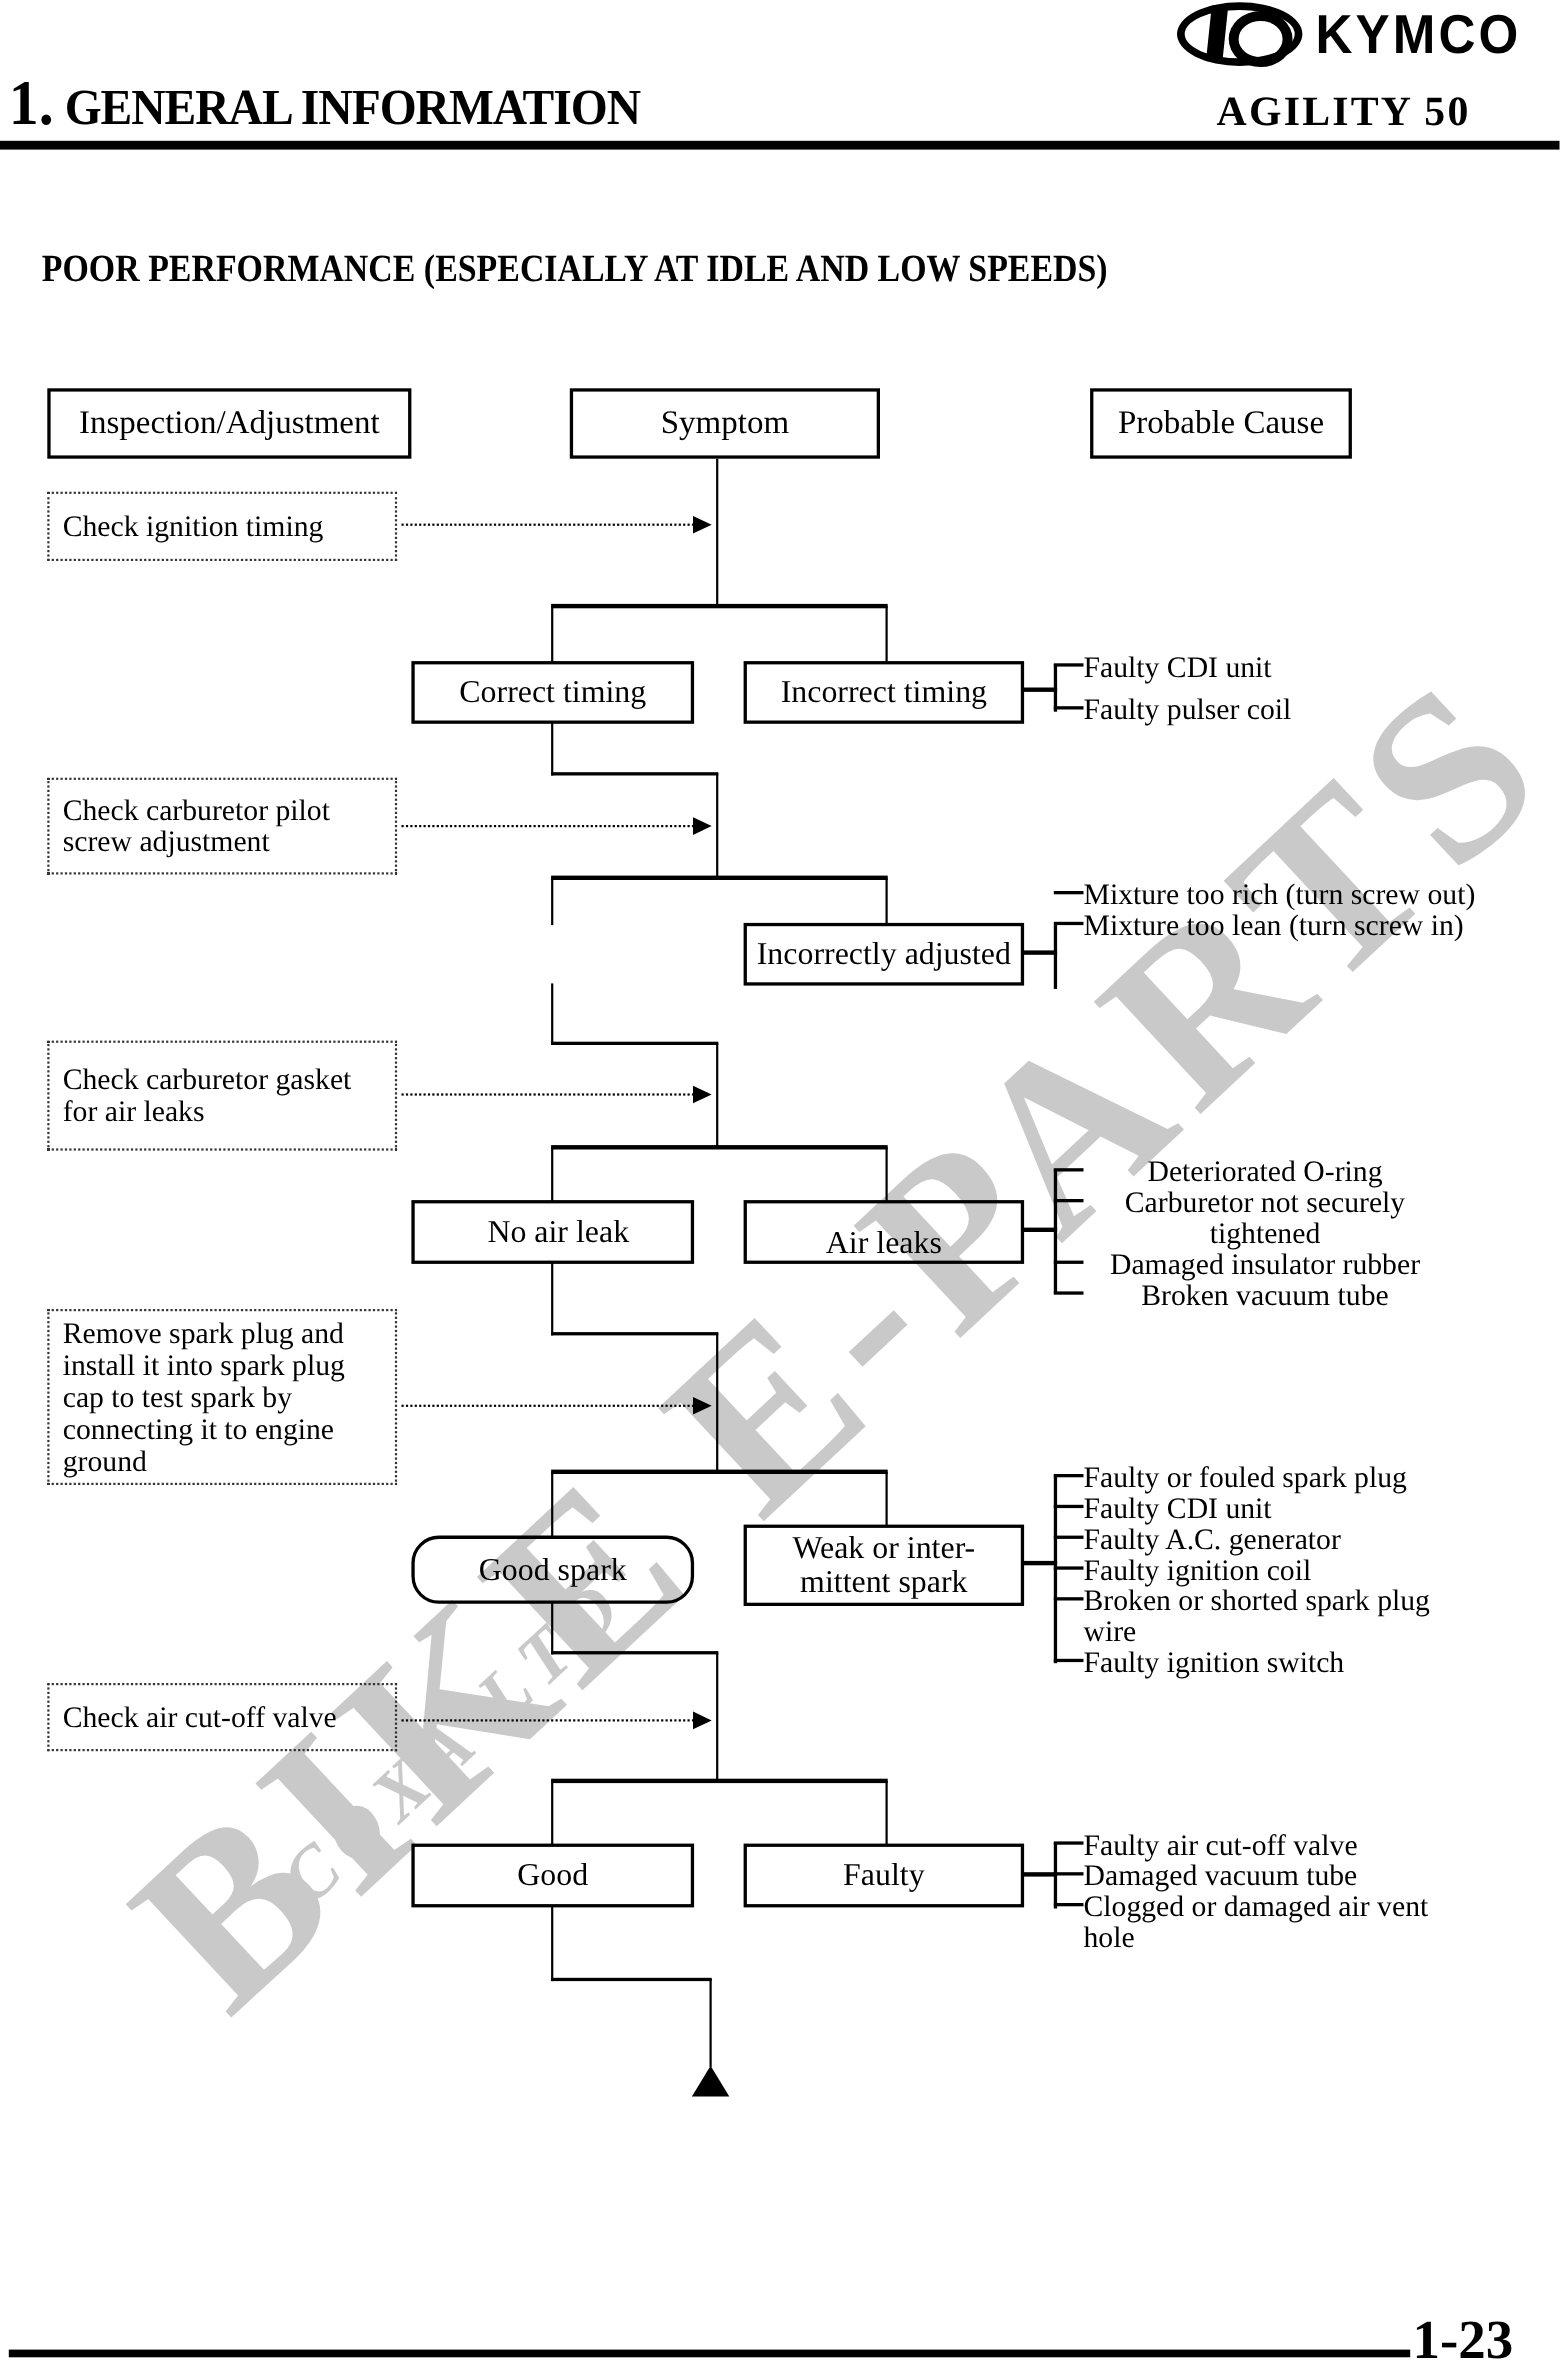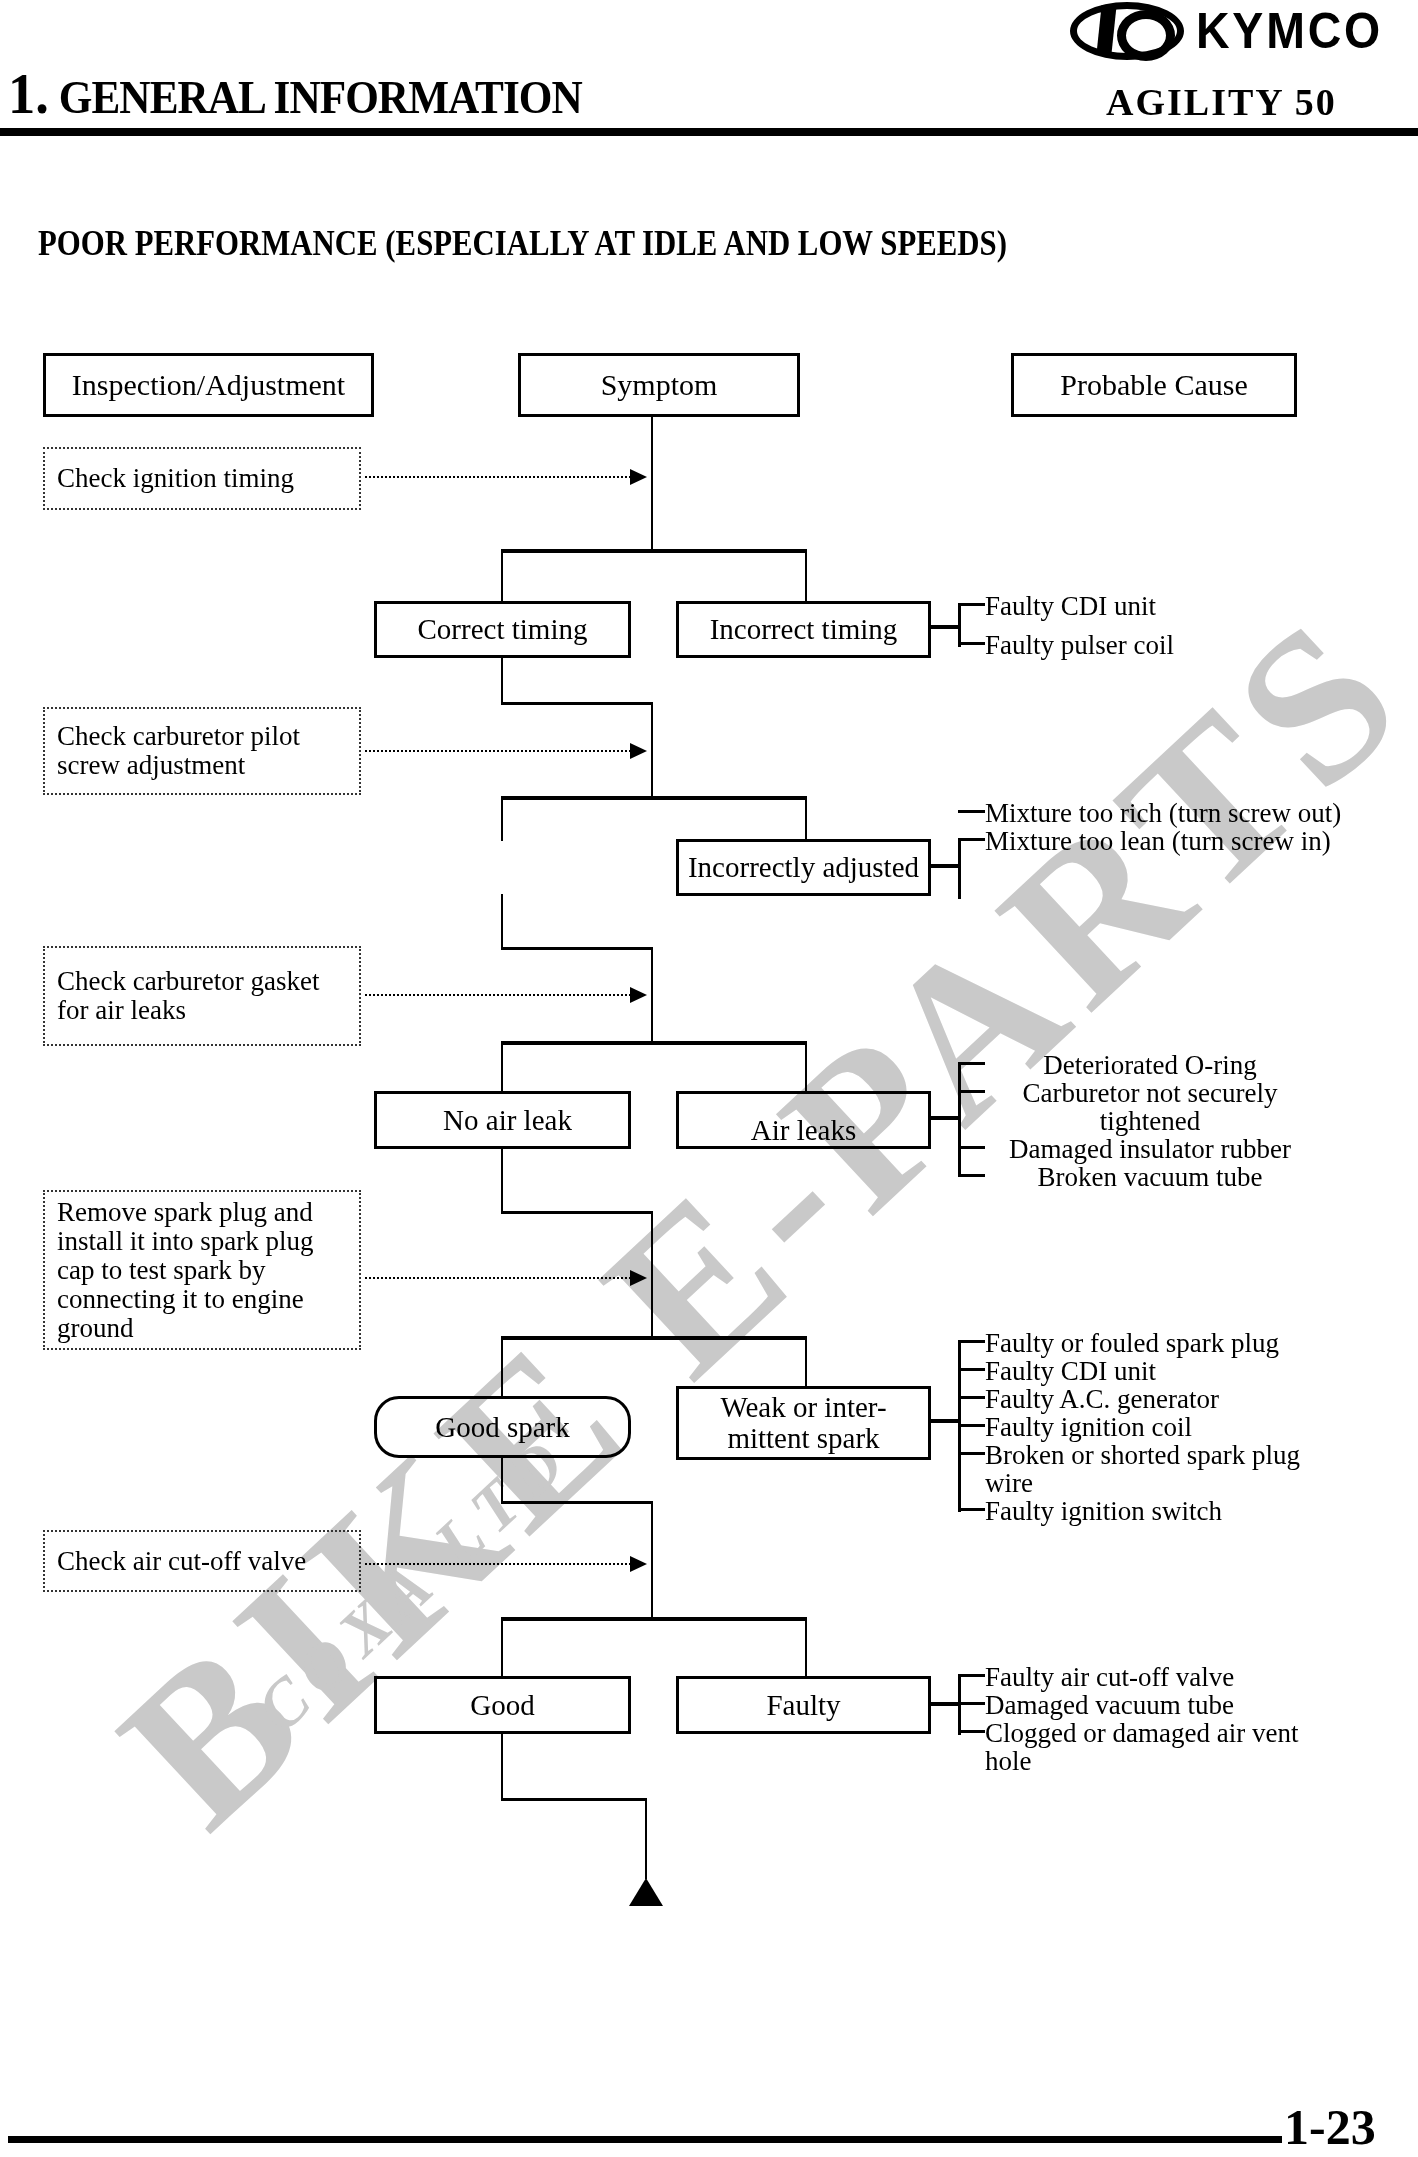--- a/index.html
+++ b/index.html
@@ -76,21 +76,21 @@
     <div class="hdr-rule"></div>
 
     <div class="sect-title">POOR PERFORMANCE (ESPECIALLY AT IDLE AND LOW SPEEDS)</div>
 
     <div class="hbox" style="left:43px;top:353px;width:331px;height:64px;">
         <span>Inspection/Adjustment</span>
       </div>
     <div class="hbox" style="left:518px;top:353px;width:282px;height:64px;">
         <span>Symptom</span>
       </div>
-    <div class="hbox" style="left:991px;top:353px;width:286px;height:64px;margin-left:20px;">
+    <div class="hbox" style="left:991px;top:353px;width:238px;height:64px;">
         <span>Probable Cause</span>
       </div>
 
     <div class="vline" style="left:651px;top:417px;height:134px;"></div>
     <div class="vline" style="left:651px;top:703px;height:95px;"></div>
     <div class="vline" style="left:651px;top:948px;height:95px;"></div>
     <div class="vline" style="left:651px;top:1212px;height:126px;"></div>
     <div class="vline" style="left:651px;top:1502px;height:117px;"></div>
     <div class="vline" style="left:645px;top:1799px;height:80px;"></div>
 

